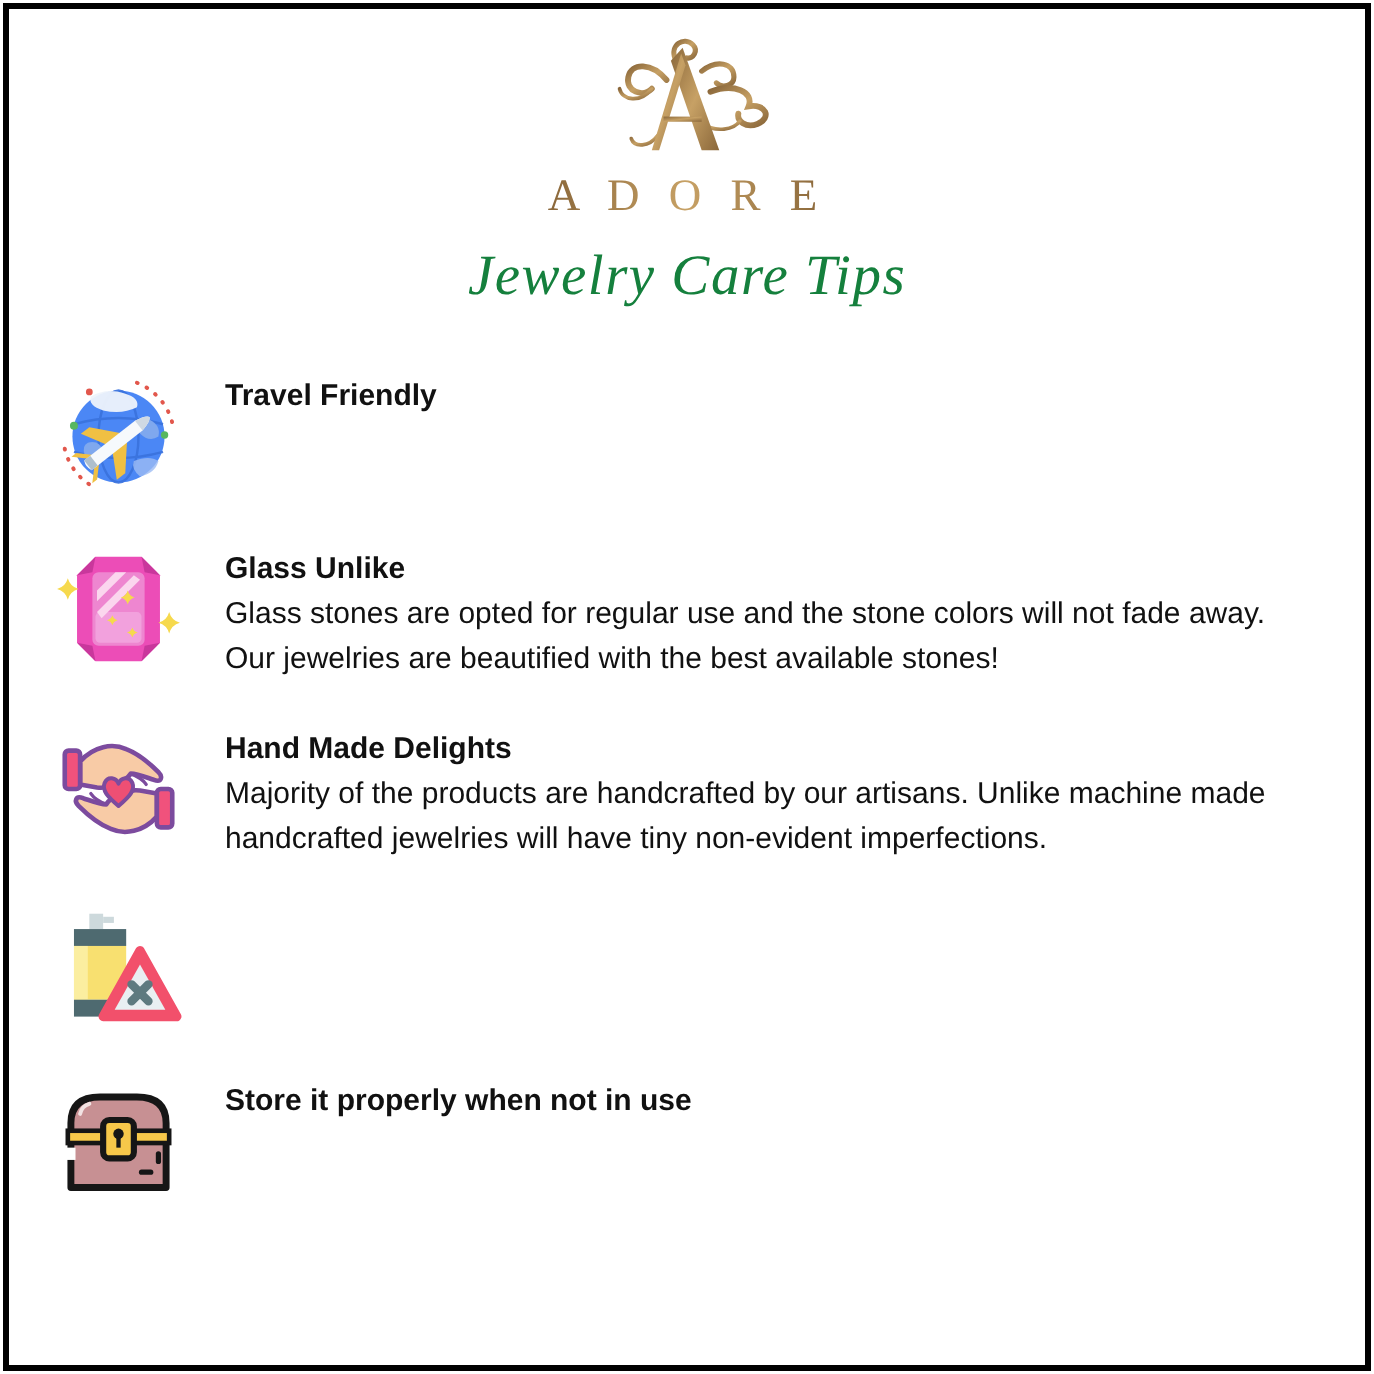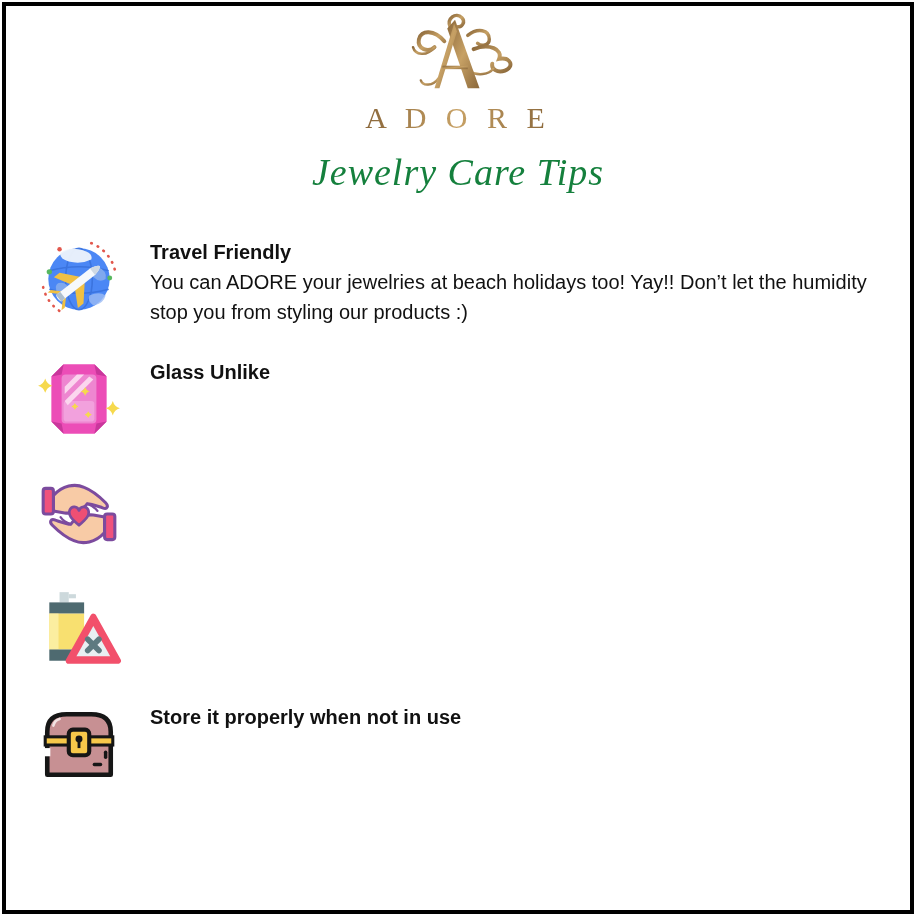--- a/index.html
+++ b/index.html
@@ -1,20 +1,20 @@
 <!DOCTYPE html>
 <html><head>
 <meta charset="utf-8">
 <style>
   html,body{margin:0;padding:0;background:#fff;}
   .canvas{position:relative;width:916px;height:916px;background:#fff;overflow:hidden;
           font-family:"Liberation Sans",sans-serif;color:#111;}
   .frame{position:absolute;inset:2px;border:4px solid #000;pointer-events:none;}
 
-  .header{text-align:center;padding-top:10px;}
+  .header{text-align:center;padding-top:22px;}
   .logo-a{display:block;margin:0 auto;width:170px;height:88px;}
   .wordmark{display:block;margin:0 auto;width:400px;height:40px;}
   .script-title{margin-top:12px;font-family:"Liberation Serif",serif;font-style:italic;
                 font-size:38px;letter-spacing:1px;color:#15803d;}
 
   .tips{margin-top:42px;padding:0 40px 0 36px;}
   .tip{display:flex;align-items:flex-start;gap:28px;margin-bottom:29px;}
   .tip-icon{width:86px;height:86px;flex:0 0 86px;}
   .tip-icon svg{width:86px;height:86px;display:block;}
   .tip-text{max-width:732px;padding-top:1px;}
@@ -97,21 +97,20 @@
             <path d="M-17,-3 L-25,-11 L-29,-11 L-21,-3 Z" fill="#f0c043"></path>
             <path d="M-17,3 L-25,11 L-29,11 L-21,3 Z" fill="#f0c043"></path>
             <path d="M-24,-4 L18,-4 Q26,-2.5 27,0 Q26,2.5 18,4 L-24,4 Q-26,0 -24,-4Z" fill="#f6f9fc"></path>
             <rect x="-24" y="-4" width="5" height="8" fill="#aebfcd"></rect>
             <path d="M18,-4 Q26,-2.5 27,0 Q26,2.5 18,4 Z" fill="#cfd9e3"></path>
           </g>
         </svg>
       </div>
       <div class="tip-text">
         <div class="tip-title">Travel Friendly</div>
-        <div class="tip-body">You can ADORE your jewelries at beach holidays too! Yay!! Don’t let the humidity stop you from styling our products :)</div>
       </div>
     </div>
 
     <div class="tip">
       <div class="tip-icon">
         <svg viewBox="0 0 84 84" aria-hidden="true">
           <polygon points="27,8 57,8 69,20 69,64 57,76 27,76 15,64 15,20" fill="#ec4db7"></polygon>
           <g fill="#c9379c">
             <polygon points="27,8 15,20 25,18"></polygon>
             <polygon points="57,8 69,20 59,18"></polygon>
@@ -128,39 +127,44 @@
             <path d="M9,22 Q10.5,27.5 16,29 Q10.5,30.5 9,36 Q7.5,30.5 2,29 Q7.5,27.5 9,22Z"></path>
             <path d="M75,44 Q76.5,49.5 82,51 Q76.5,52.5 75,58 Q73.5,52.5 68,51 Q73.5,49.5 75,44Z"></path>
             <path d="M48,30 Q49,33.5 52.5,34.5 Q49,35.5 48,39 Q47,35.5 43.5,34.5 Q47,33.5 48,30Z"></path>
             <path d="M38,46 Q38.8,48.6 41.5,49.3 Q38.8,50 38,52.6 Q37.2,50 34.5,49.3 Q37.2,48.6 38,46Z"></path>
             <path d="M51,54 Q51.8,56.6 54.5,57.3 Q51.8,58 51,60.6 Q50.2,58 47.5,57.3 Q50.2,56.6 51,54Z"></path>
           </g>
         </svg>
       </div>
       <div class="tip-text">
         <div class="tip-title">Glass Unlike</div>
+        <div class="tip-body">Glass stones are opted for regular use and the stone colors will not fade away. Our jewelries are beautified with the best available stones!</div>
       </div>
     </div>
 
     <div class="tip">
       <div class="tip-icon">
         <svg viewBox="0 0 84 84" aria-hidden="true">
           <g stroke="#7c4b9e" stroke-width="3" stroke-linejoin="round" stroke-linecap="round">
 
             <path d="M17,24 C26,14 38,12 47,16 C55,19 62,25 68,31 C71,34 70,38 65,36 C59,34 54,32 50,32 C46,38 36,42 28,41 L17,39 Z" fill="#f8cba6"></path>
             <path d="M50,32 C55,34 58,36 60,39" fill="none" stroke-width="2.2"></path>
             <rect x="7" y="17" width="10" height="25" rx="2.5" fill="#f0527c"></rect>
 
             <path d="M67,60 C58,70 46,72 37,68 C29,65 22,59 16,53 C13,50 14,46 19,48 C25,50 30,52 34,52 C38,46 48,42 56,43 L67,45 Z" fill="#f8cba6"></path>
             <path d="M34,52 C29,50 26,48 24,45" fill="none" stroke-width="2.2"></path>
             <rect x="67" y="42" width="10" height="25" rx="2.5" fill="#f0527c"></rect>
 
             <path d="M42,53 C35,47 31,43 33,38 C35,33.5 40.5,34.5 42,38.5 C43.5,34.5 49,33.5 51,38 C53,43 49,47 42,53Z" fill="#ee4f74" stroke-width="2.6"></path>
           </g>
         </svg>
+      </div>
+      <div class="tip-text">
+        <div class="tip-title">Hand Made Delights</div>
+        <div class="tip-body">Majority of the products are handcrafted by our artisans. Unlike machine made handcrafted jewelries will have tiny non-evident imperfections.</div>
       </div>
     </div>
 
     <div class="tip">
       <div class="tip-icon">
         <svg viewBox="0 0 84 84" aria-hidden="true">
           <rect x="23" y="6" width="9" height="10" fill="#cdd9dc"></rect>
           <rect x="32" y="8" width="7" height="4" fill="#cdd9dc"></rect>
           <rect x="13" y="16" width="34" height="11" fill="#4e6a70"></rect>
           <rect x="13" y="27" width="34" height="35" fill="#f8e070"></rect>

